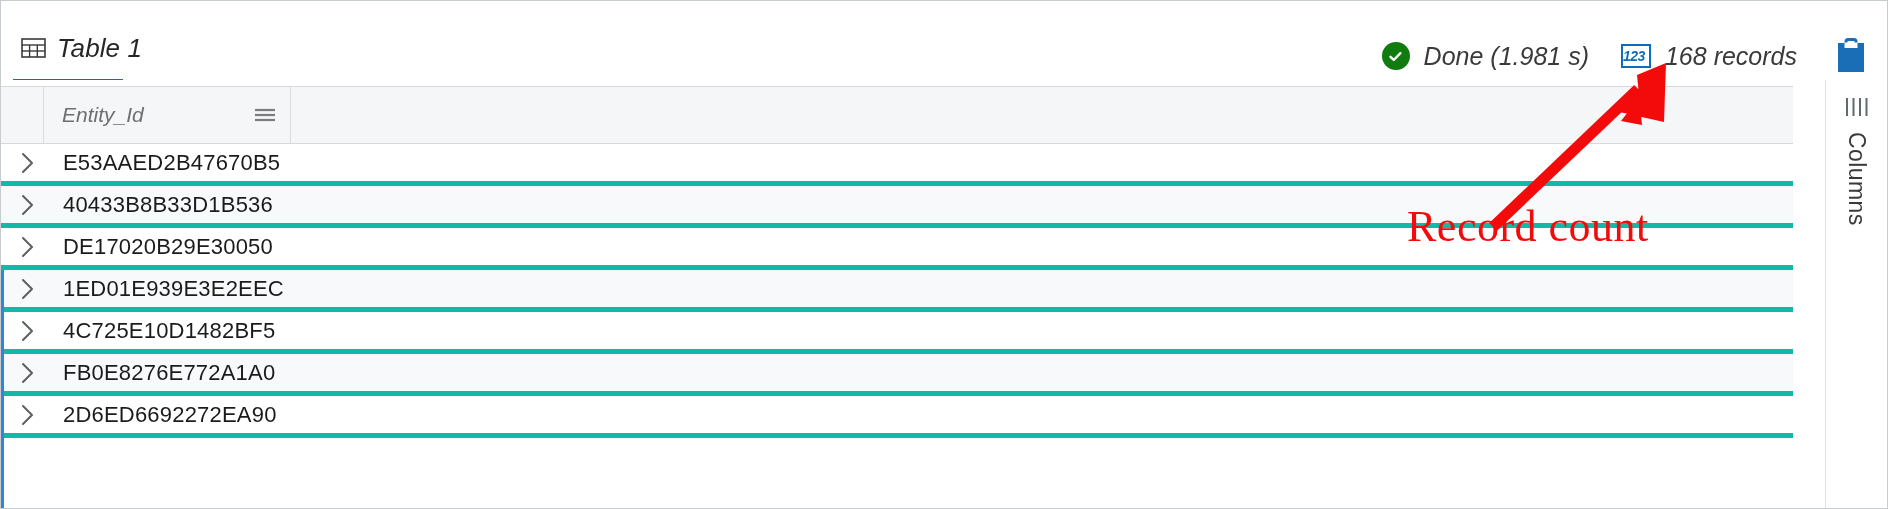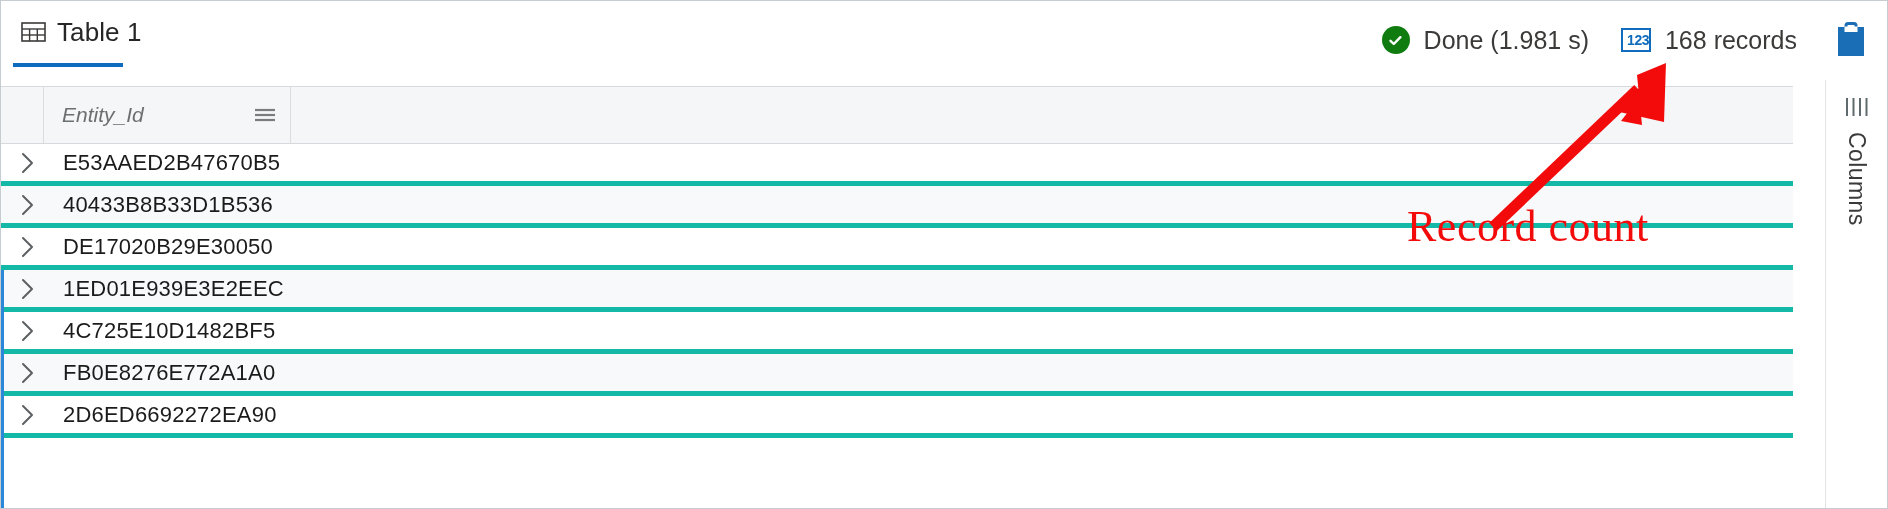--- a/index.html
+++ b/index.html
@@ -13,24 +13,25 @@
     width: 1888px;
     height: 509px;
     background: #ffffff;
     border: 1px solid #c7ccd1;
     overflow: hidden;
   }
 
   
   .header {
     position: absolute;
-    left: 0; top: 0;
+    left: 0; top: 16px;
     width: 100%; height: 91px;
     background: #ffffff;
     border-bottom: 1px solid #e3e6e8;
+    font-style: italic;
   }
   .tab {
     position: absolute;
     left: 12px; top: 8px;
     height: 62px;
     display: flex;
     align-items: flex-start;
     padding-top: 10px;
   }
   .tab-inner {
@@ -76,21 +77,21 @@
     width: 28px; height: 28px;
     border-radius: 50%;
     background: #107c10;
     display: flex; align-items: center; justify-content: center;
     flex: none;
   }
   .check-badge svg { display:block; }
   .num-badge {
     width: 30px; height: 24px;
     border: 2px solid #0f6cbd;
-    display: flex; align-items: center; justify-content: flex-end;
+    display: flex; align-items: center; justify-content: flex-start;
     flex: none;
   }
   .num-badge span {
     font-size: 14px;
     font-weight: bold;
     color: #0f6cbd;
     font-family: "Liberation Sans", sans-serif;
     line-height: 1;
     letter-spacing: -0.5px;
   }

